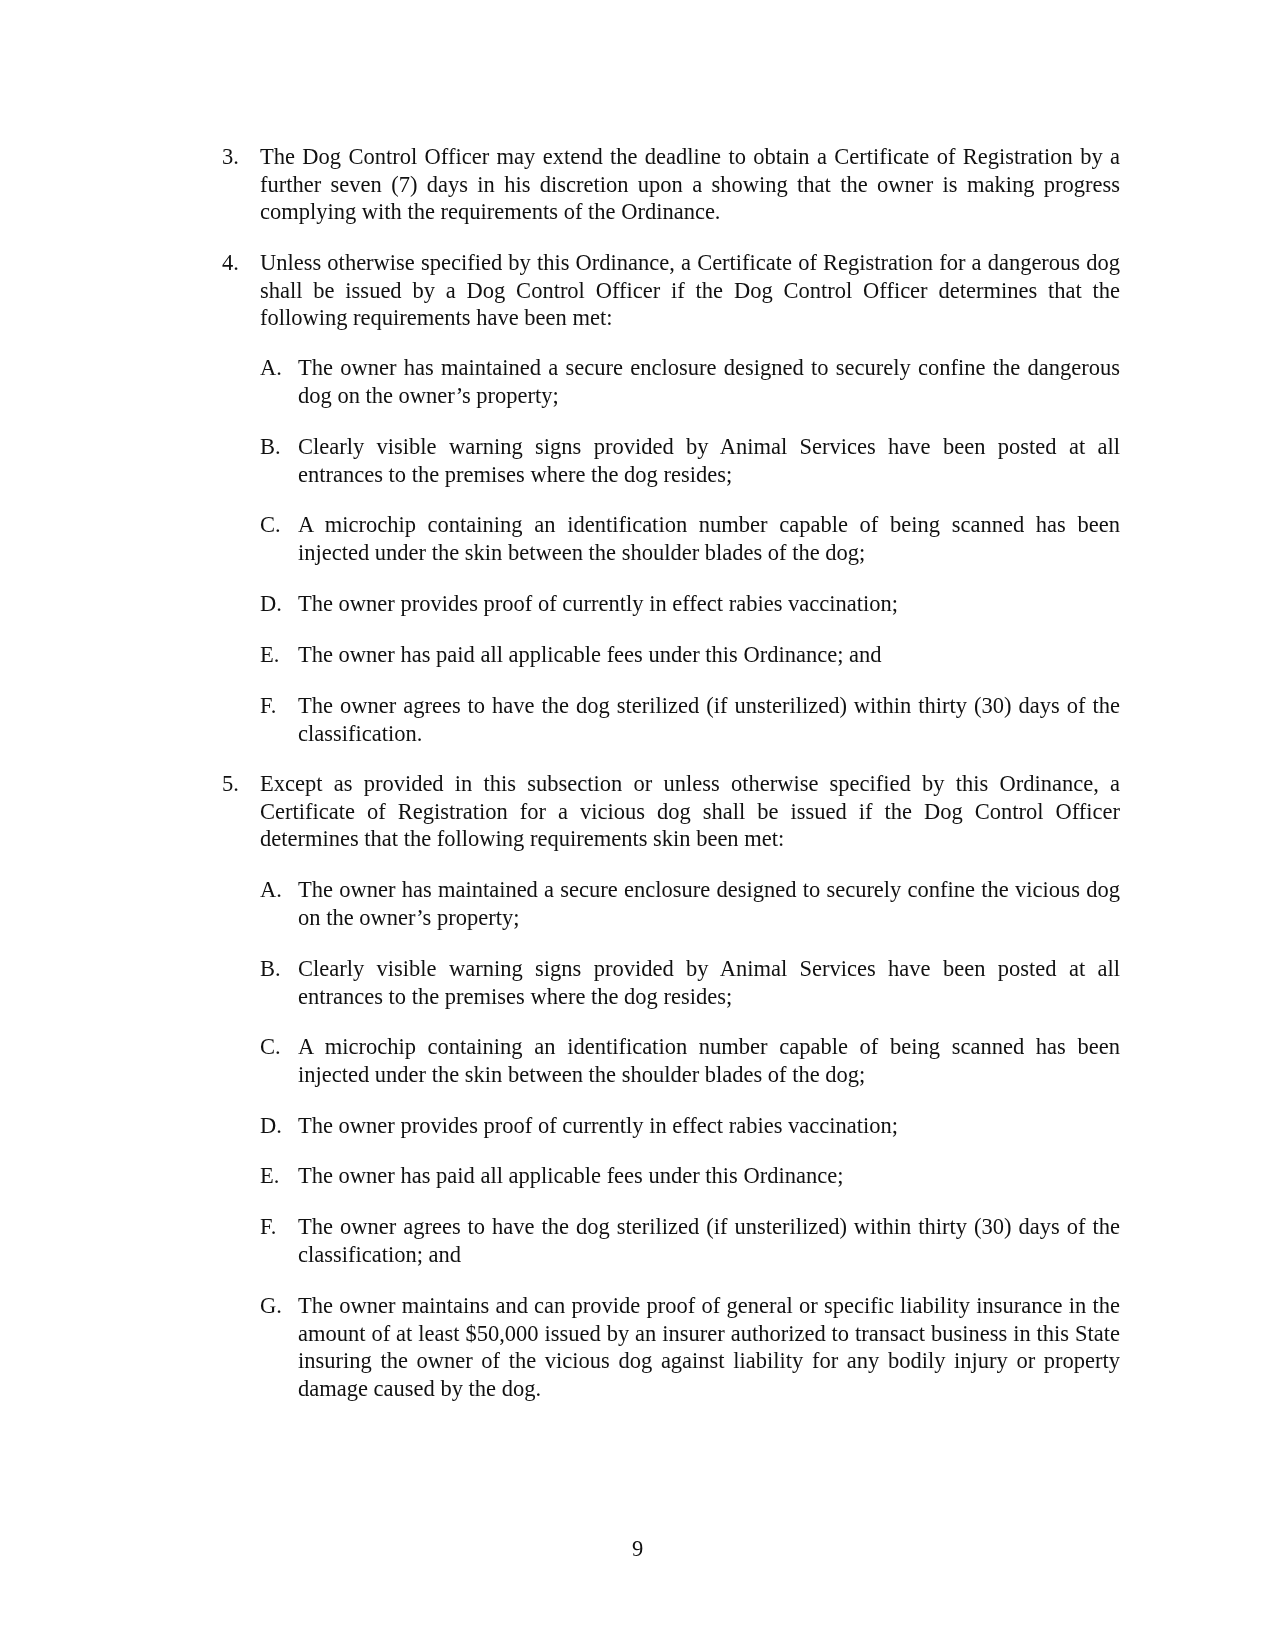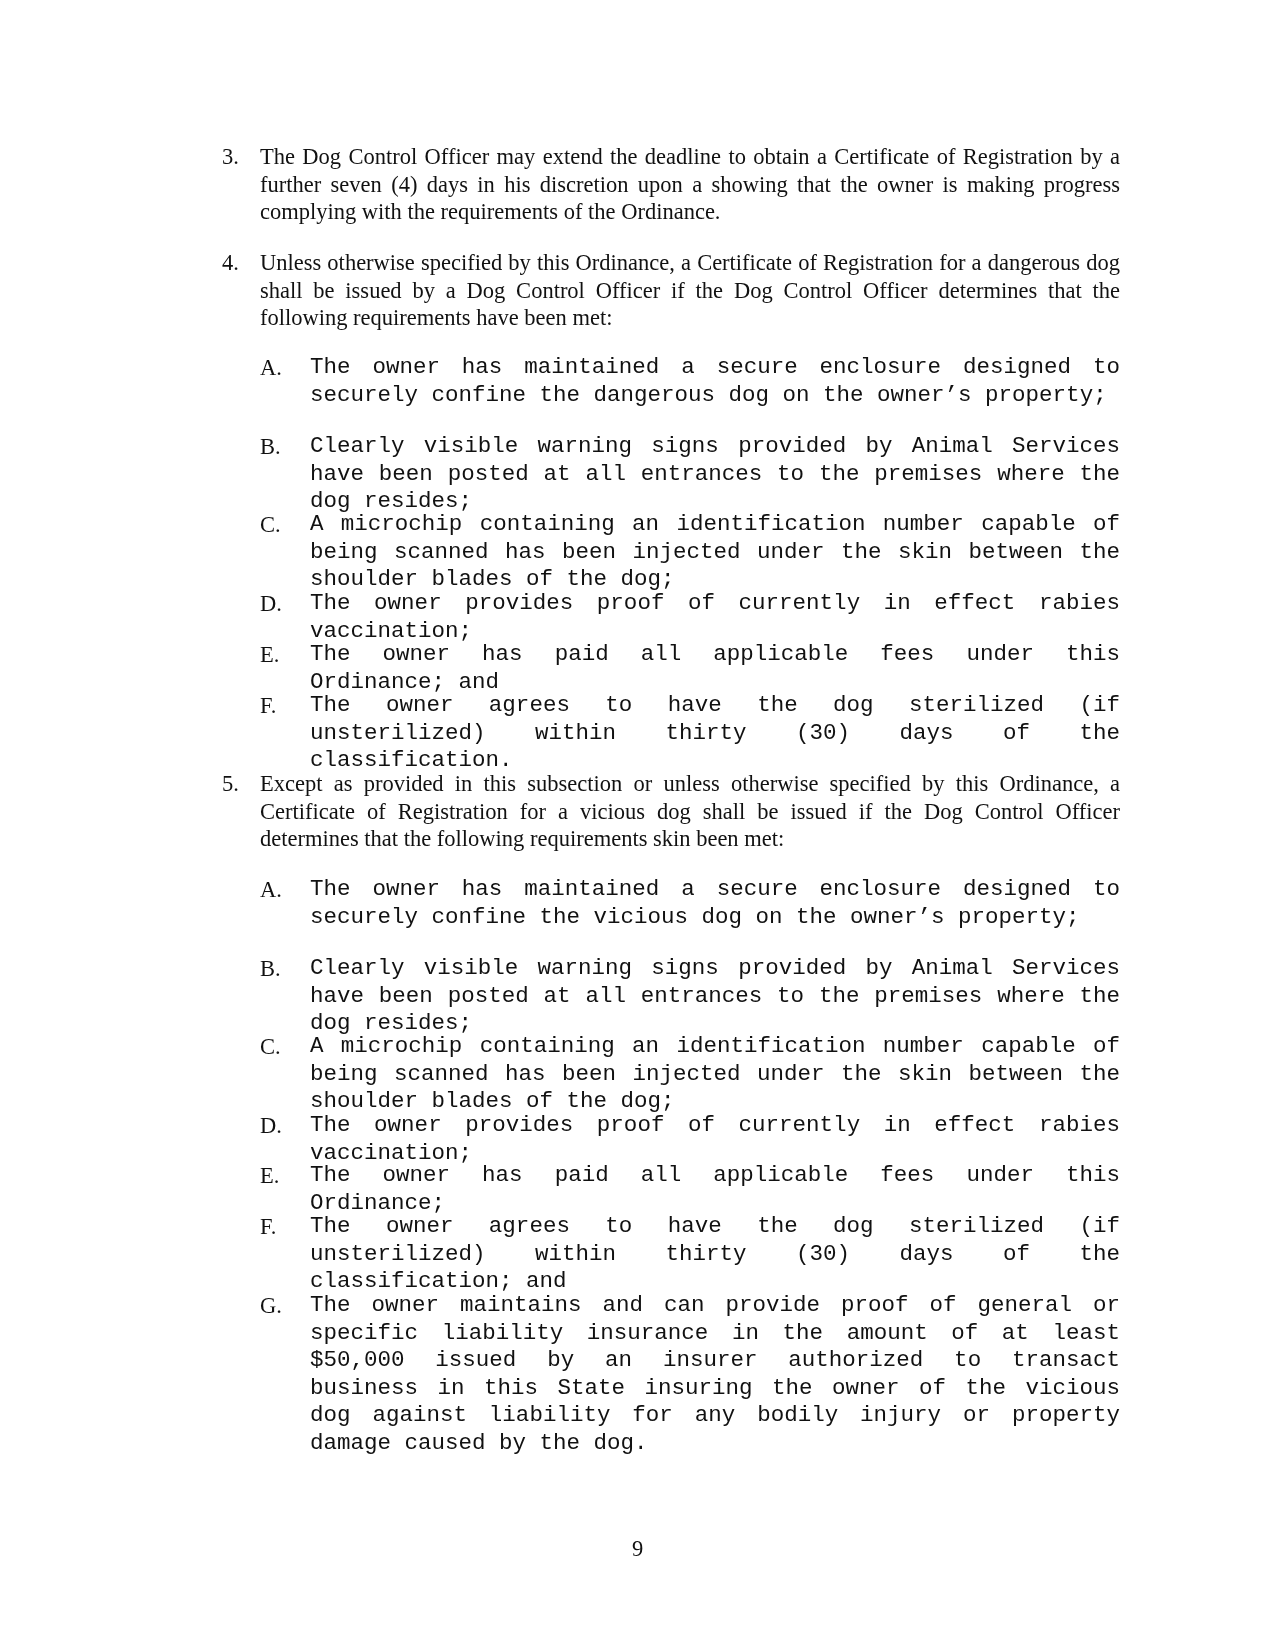--- a/index.html
+++ b/index.html
@@ -10,31 +10,31 @@
     font-size: 22.5px;
     line-height: 27.5px;
   }
   .page { position: absolute; left: 0; top: 0; width: 1275px; height: 1650px; }
   .item { position: absolute; text-align: justify; }
   .item .label { position: absolute; left: 0; top: 0; }
   .item .text { display: block; text-align: justify; text-align-last: left; }
   .lvl1 { left: 222px; width: 898px; }
   .lvl1 .text { margin-left: 38px; }
   .lvl2 { left: 260px; width: 860px; }
-  .lvl2 .text { margin-left: 50px; font-family: Liberation Mono, monospace; }
+  .lvl2 .text { margin-left: 38px; }
   .pagenum { position: absolute; top: 1535px; left: 0; width: 1275px; text-align: center; }
 </style>
 </head>
 <body>
 
 <div class="page">
 
   <div class="item lvl1" style="top:143px">
     <span class="label">3.</span>
-    <span class="text">The Dog Control Officer may extend the deadline to obtain a Certificate of Registration by a further seven (4) days in his discretion upon a showing that the owner is making progress complying with the requirements of the Ordinance.</span>
+    <span class="text">The Dog Control Officer may extend the deadline to obtain a Certificate of Registration by a further seven (7) days in his discretion upon a showing that the owner is making progress complying with the requirements of the Ordinance.</span>
   </div>
 
   <div class="item lvl1" style="top:249px">
     <span class="label">4.</span>
     <span class="text">Unless otherwise specified by this Ordinance, a Certificate of Registration for a dangerous dog shall be issued by a Dog Control Officer if the Dog Control Officer determines that the following requirements have been met:</span>
   </div>
   <div class="item lvl2" style="top:354px">
     <span class="label">A.</span>
     <span class="text">The owner has maintained a secure enclosure designed to securely confine the dangerous dog on the owner’s property;</span>
   </div>

